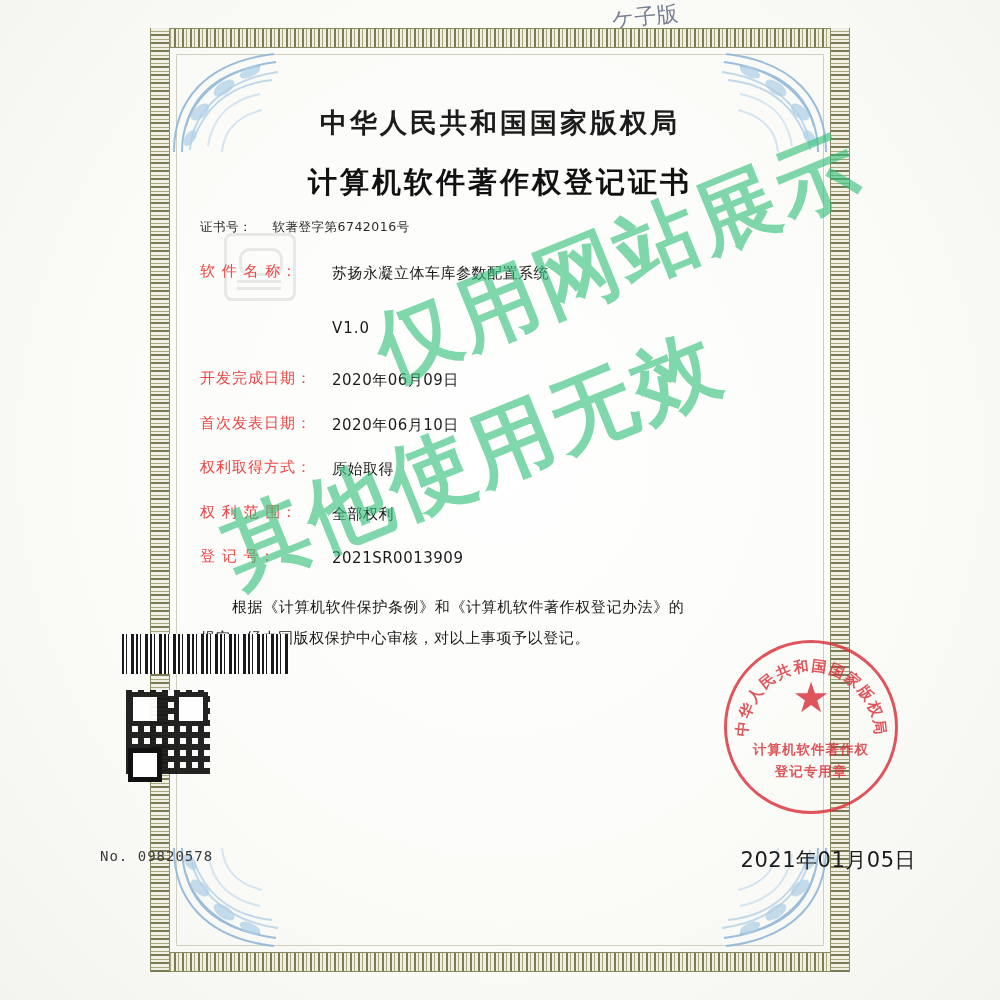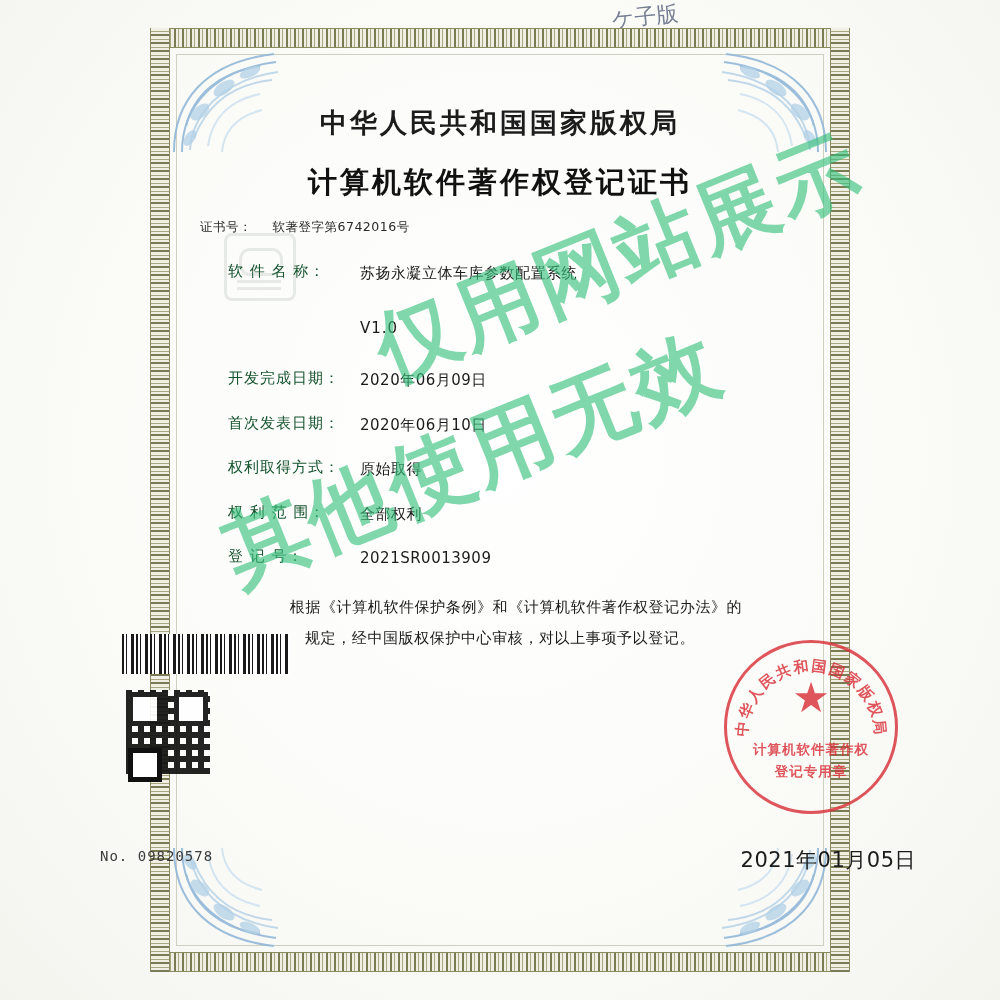--- a/index.html
+++ b/index.html
@@ -168,43 +168,41 @@
   .field-row {
     display: flex;
     align-items: flex-start;
     margin-bottom: 30px;
     font-family: "DejaVu Sans", sans-serif;
   }
   .field-label {
     width: 132px;
     flex: none;
     font-size: 15px;
-    color: #14532d;
+    color: #ef4444;
     letter-spacing: 1px;
     white-space: nowrap;
-    margin-left: 28px;
   }
   .field-value {
     font-size: 15px;
     color: #1b1b1b;
     letter-spacing: .5px;
     line-height: 1.5;
   }
   .field-value .v2 { display: block; letter-spacing: 1px; margin-top: 32px; }
 
   .field-row.tight { margin-bottom: 22px; }
 
   .statement {
     margin-top: 6px;
     font-family: "DejaVu Sans", sans-serif;
     font-size: 15px;
     color: #1b1b1b;
     line-height: 2.1;
     letter-spacing: .6px;
-    text-align: center;
   }
   .statement .line1 { text-indent: 32px; }
 
   
   .barcode {
     position: absolute;
     left: 122px;
     top: 634px;
     width: 168px;
     height: 40px;

